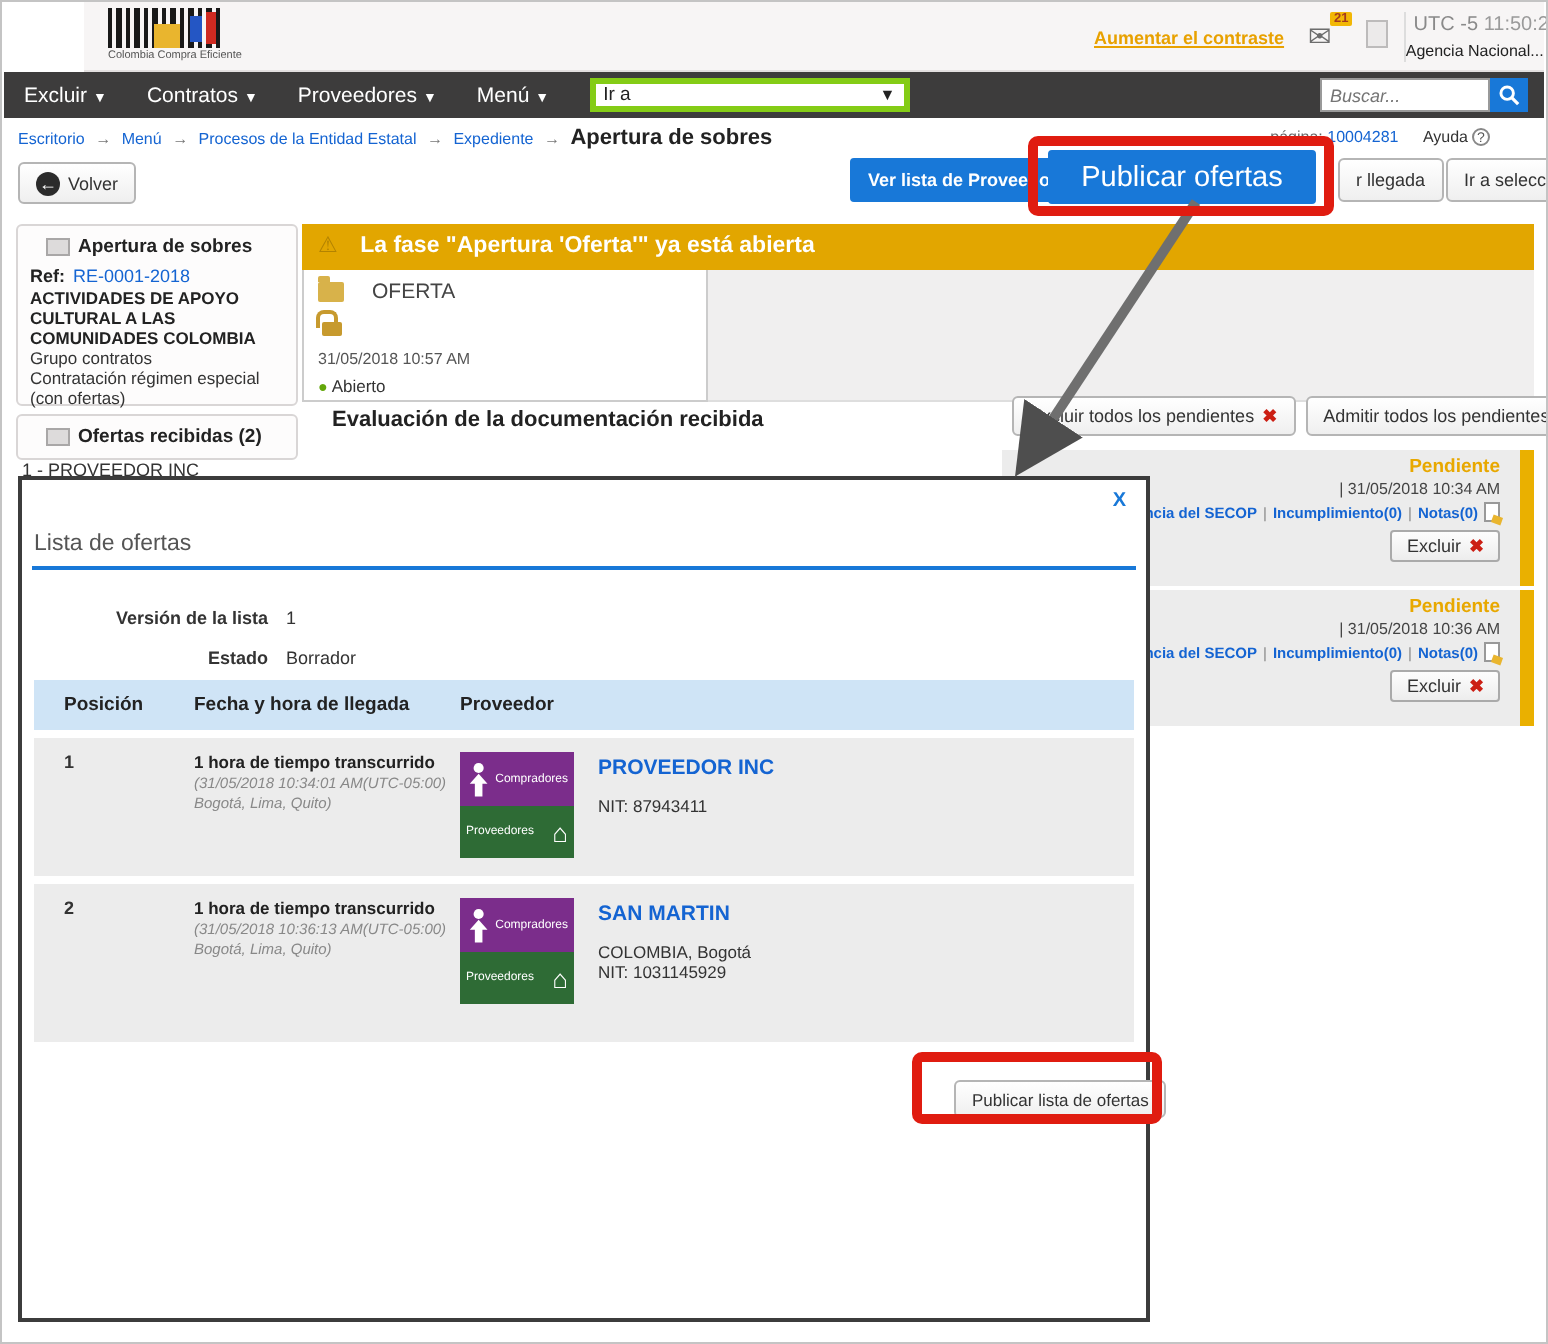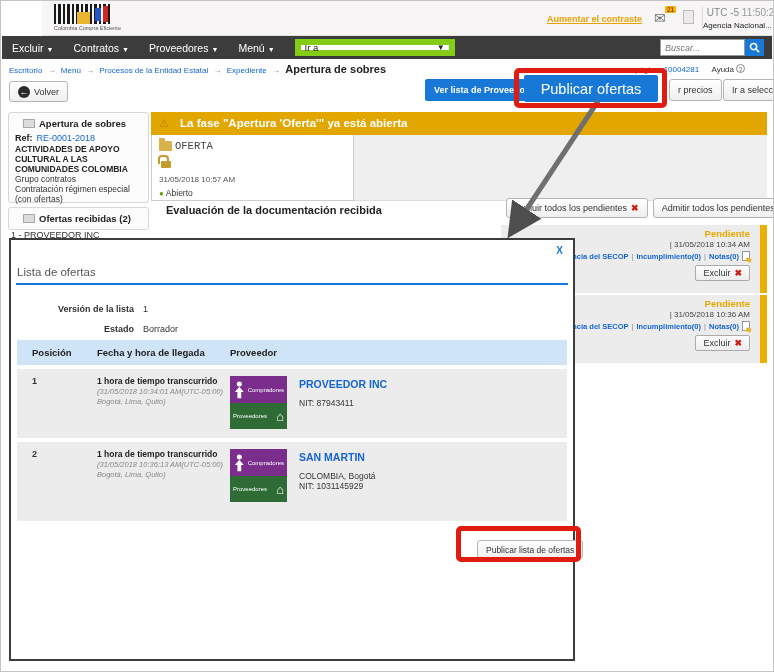--- a/index.html
+++ b/index.html
@@ -34,21 +34,21 @@
   .avatar::before { content:""; position:absolute; left:9px; top:4px; width:11px; height:11px;
                     border-radius:50%; background:#2e2e2e; }
   .avatar::after { content:""; position:absolute; left:4px; top:17px; width:21px; height:13px;
                    border-radius:8px 8px 0 0; background:#2e2e2e; }
 
   
   .navbar { position:absolute; left:1px; top:35px; right:1px; height:23px; background:#3d3c3c;
             display:flex; align-items:center; padding-left:10px; }
   .nav-item { color:#fff; font-size:10.5px; margin-right:20px; cursor:pointer; white-space:nowrap; }
   .nav-item .chev { font-size:7px; margin-left:3px; }
-  .goto { width:160px; height:17px; background:#fff; border:6px solid #84cc16; font-size:9.5px;
+  .goto { width:160px; height:17px; background:#fff; border:3px solid #84cc16; font-size:9.5px;
           color:#222; display:flex; align-items:center; justify-content:space-between;
           padding:0 4px; cursor:pointer; }
   .goto .chev { font-size:8px; }
   .search-wrap { position:absolute; right:8px; top:3px; display:flex; }
   .search-input { width:85px; height:17px; border:1px solid #999; font-size:9px;
                   font-style:italic; color:#777; padding:0 4px; }
   .search-btn { width:19px; height:17px; background:#1878d8; border:none; cursor:pointer;
                 display:flex; align-items:center; justify-content:center; }
 
   
@@ -81,21 +81,21 @@
   .redbox2 { left:455px; top:525px; width:125px; height:36px; }
 
   
   .banner { position:absolute; left:150px; top:111px; width:616px; height:23px; background:#e2a600;
             color:#fff; font-size:11.5px; font-weight:bold; line-height:23px; padding-left:8px; }
   .banner .warn { color:#b38300; font-size:11px; margin-right:8px; font-weight:normal; }
   .graystrip { position:absolute; left:150px; top:134px; width:616px; height:66px; background:#f0efef;
                border-bottom:1px solid #dedede; }
   .env-card { position:absolute; left:150px; top:134px; width:203px; height:66px; background:#fff;
               border:1px solid #ccc; border-top:none; padding:5px 7px; }
-  .env-title { font-size:10.5px; color:#444; display:flex; align-items:center; gap:3px;font-family:Liberation Mono, monospace; }
+  .env-title { font-size:10.5px; color:#444; display:flex; align-items:center; gap:14px; }
   .folder { display:inline-block; width:13px; height:10px; background:#d8b24a; border-radius:1px; position:relative; }
   .folder::before { content:""; position:absolute; top:-3px; left:0; width:6px; height:3px;
                     background:#d8b24a; border-radius:1px 1px 0 0; }
   .lock { position:relative; width:10px; height:7px; background:#c79a2e; border-radius:1px; margin:9px 0 0 2px; }
   .lock::before { content:""; position:absolute; left:-3px; top:-6px; width:7px; height:7px;
                   border:2px solid #c79a2e; border-bottom:none; border-radius:4px 4px 0 0; }
   .env-date { font-size:8px; color:#555; margin-top:7px; }
   .env-status { font-size:8.5px; color:#333; margin-top:4px; }
   .gdot { color:#63a70a; font-size:8px; margin-right:2px; }
 
@@ -233,21 +233,21 @@
     <span class="pid">10004281</span>
     <span class="ayu">Ayuda</span><span class="qmark">?</span>
   </div>
 
   <button class="btn back-btn">
     <span class="back-ico">←</span>
     <span>Volver</span>
   </button>
   <button class="btn blue-btn view-prov">Ver lista de Proveedores</button>
   <button class="btn blue-btn pub-offers">Publicar ofertas</button>
-  <button class="btn prices">r precios</button>
+  <button class="btn prices">r llegada</button>
   <button class="btn go-sel">Ir a selección</button>
 
   <div class="spanel spanel1">
     <div class="sp-head">
       <span class="grid-ico"></span>
       <span>Apertura de sobres</span>
     </div>
     <div class="sp-ref">
       <b>Ref:</b><span class="ref-val">RE-0001-2018</span>
     </div>

